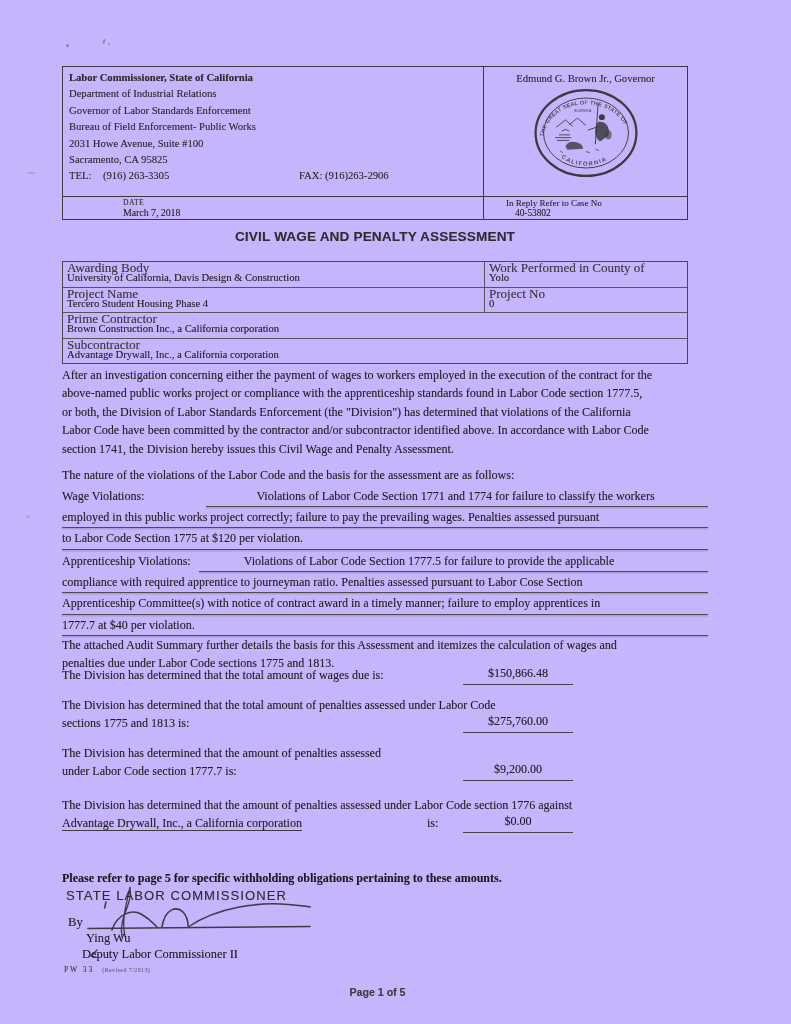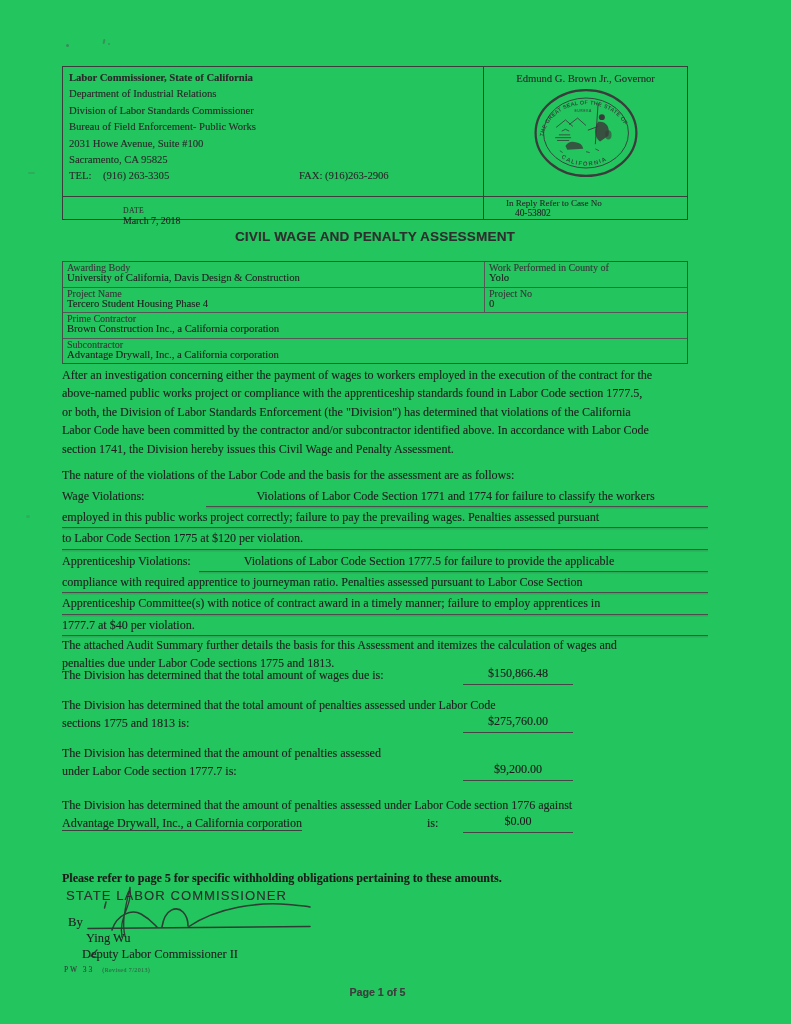--- a/index.html
+++ b/index.html
@@ -1,38 +1,38 @@
 <!DOCTYPE html>
 <html><head>
 <meta charset="utf-8">
 <style>
   * { margin:0; padding:0; box-sizing:border-box; }
   html,body { background:#ffffff; }
   .page {
-    position:relative; width:791px; height:1024px; background:#22c55e;
+    position:relative; width:791px; height:1024px; background:#c4b5fd;
     font-family:"Liberation Serif", serif; color:#222;
     overflow:hidden;
   }
   .page * { text-shadow: 0.3px 0.3px 0.5px rgba(50,50,50,0.35); }
 
   
   .header-box {
     position:absolute; left:62px; top:66px; width:626px; height:154px;
     border:1.6px solid #3c3c3c;
     display:grid; grid-template-columns:420px 1fr; grid-template-rows:1fr 23px;
   }
   .hb-left { padding:3px 6px 0 6px; font-size:10.6px; line-height:16.4px; color:#2a2a2a; }
   .hb-left .bold { font-weight:bold; }
   .hb-telfax { display:flex; }
   .hb-telfax .tel-label { display:inline-block; width:34px; }
   .hb-telfax .tel-num { display:inline-block; width:196px; }
   .hb-right { border-left:1.4px solid #3c3c3c; text-align:center; }
   .hb-gov { font-size:10.6px; margin-top:6px; color:#2a2a2a; }
   .hb-seal { margin-top:2px; }
-  .hb-date { border-top:1.4px solid #3c3c3c; padding-left:60px; padding-top:9px; }
+  .hb-date { border-top:1.4px solid #3c3c3c; padding-left:60px; padding-top:1px; }
   .hb-date .lbl { font-size:7.6px; letter-spacing:.4px; color:#333; line-height:9px; }
   .hb-date .val { font-size:9.8px; line-height:11px; color:#222; }
   .hb-case { border-top:1.4px solid #3c3c3c; border-left:1.4px solid #3c3c3c; padding-left:22px; padding-top:1px; }
   .hb-case .lbl { font-size:9px; line-height:10px; color:#2a2a2a; }
   .hb-case .val { font-size:9.3px; line-height:11px; padding-left:9px; color:#222; }
 
   
   .doc-title {
     position:absolute; left:62px; top:229px; width:626px; text-align:center;
     font-family:"Liberation Sans", sans-serif; font-weight:bold; font-size:13.5px;
@@ -40,21 +40,21 @@
   }
 
   
   .project-table { position:absolute; left:62px; top:261px; width:626px; border:1.3px solid #4a4a4a; }
   .pt-row { display:flex; border-top:1.1px solid #565656; }
   .pt-row:first-child { border-top:none; }
   .pt-cell { padding:1px 4px 2px 4px; min-height:22px; }
   .pt-cell.left { width:421px; }
   .pt-cell.right { flex:1; border-left:1.1px solid #565656; }
   .pt-cell.full { width:100%; }
-  .pt-lbl { font-size:10px; color:#3a3a3a; line-height:9px; }
+  .pt-lbl { font-size:13px; color:#3a3a3a; line-height:9px; }
   .pt-val { font-size:10.6px; color:#222; line-height:12.5px; }
 
   
   .body-text { font-size:12px; color:#1f1f1f; }
   .intro { position:absolute; left:62px; top:366px; width:646px; line-height:18.4px; }
   .nature { position:absolute; left:62px; top:468px; width:646px; }
 
   .viol-block { position:absolute; left:62px; width:646px; }
   .viol-block.wage { top:486px; }
   .viol-block.appr { top:551px; }
@@ -113,21 +113,21 @@
   <div class="speck s1"></div>
   <div class="speck s2"></div>
   <div class="speck s3"></div>
   <div class="speck s4"></div>
   <div class="speck s5"></div>
 
   <div class="header-box">
     <div class="hb-left">
       <div class="bold">Labor Commissioner, State of California</div>
       <div>Department of Industrial Relations</div>
-      <div>Division of Labor Standards Commissioner</div>
+      <div>Governor of Labor Standards Enforcement</div>
       <div>Bureau of Field Enforcement- Public Works</div>
       <div>2031 Howe Avenue, Suite #100</div>
       <div>Sacramento, CA 95825</div>
       <div class="hb-telfax">
         <span class="tel-label">TEL:</span>
         <span class="tel-num">(916) 263-3305</span>
         <span class="fax-label">FAX:</span>&nbsp;<span>(916)263-2906</span>
       </div>
     </div>
     <div class="hb-right">

